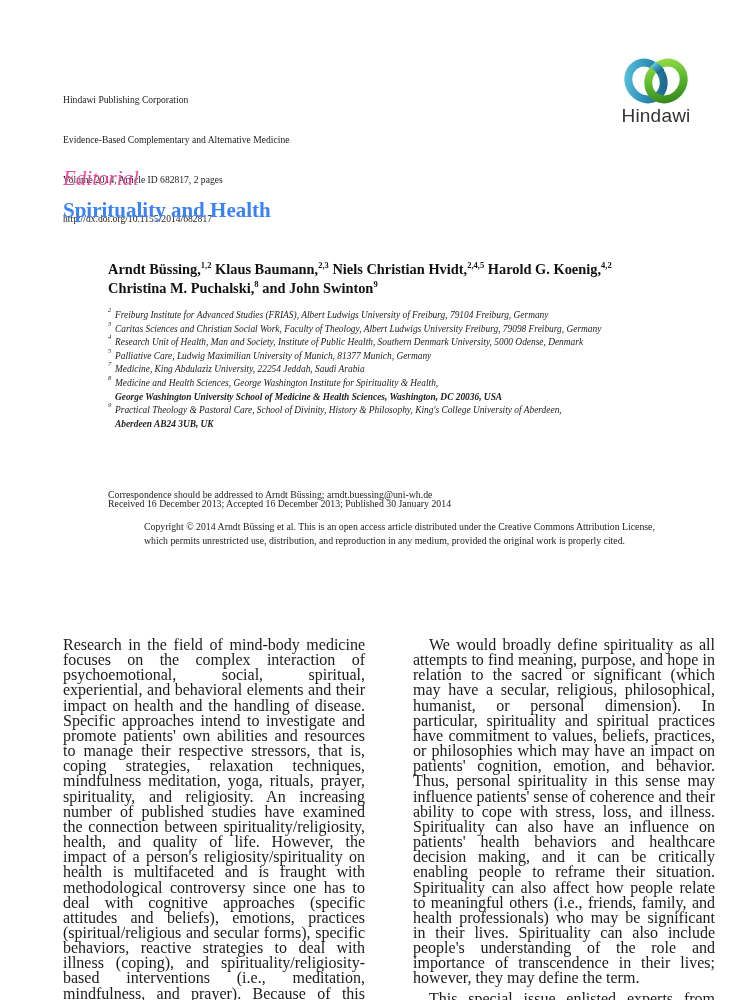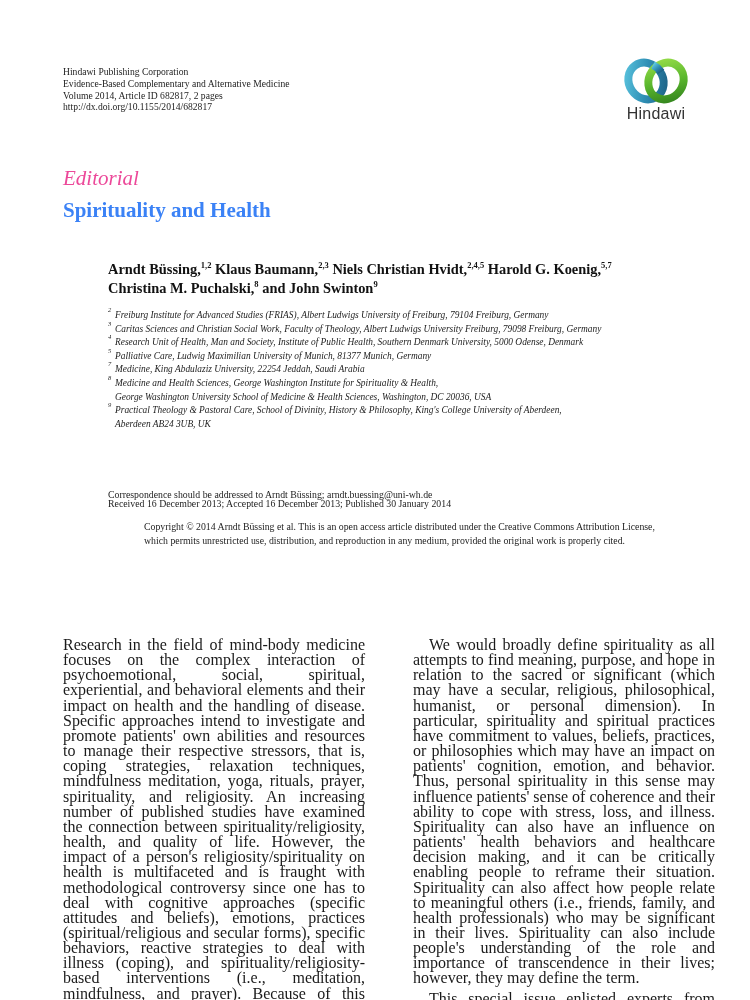--- a/index.html
+++ b/index.html
@@ -4,49 +4,49 @@
   <style>
     html, body { margin: 0; padding: 0; background: #ffffff; }
     body {
       width: 750px; height: 1000px; position: relative; overflow: hidden;
       font-family: "Liberation Serif", "DejaVu Serif", serif; color: #1a1a1a;
     }
     .header-meta {
       position: absolute; left: 63px; top: 66px;
       font-size: 9.6px; line-height: 11.8px; color: #222;
     }
-    .header-meta div { white-space: nowrap; }
+    .header-meta div { white-space: nowrap; margin-top: 28px; }
     .logo {
       position: absolute; left: 618px; top: 56px; width: 76px; height: 80px;
     }
     .logo svg { display: block; margin: 0 auto; }
     .logo-text {
       font-family: "Liberation Sans", "DejaVu Sans", sans-serif;
-      font-size: 16px; color: #333; text-align: center; margin-top: -1px; letter-spacing: 0.2px;
+      font-size: 19px; color: #333; text-align: center; margin-top: -1px; letter-spacing: 0.2px;
     }
     .article-type {
       position: absolute; left: 63px; top: 166px;
       font-style: italic; font-size: 21px; color: #ec4899;
     }
     .article-title {
       position: absolute; left: 63px; top: 198px;
       font-weight: bold; font-size: 21px; color: #3b82f6;
     }
     .authors {
       position: absolute; left: 108px; top: 260px; width: 600px;
       font-weight: bold; font-size: 14.4px; line-height: 18.5px; color: #111;
     }
     .authors sup { font-size: 8.5px; font-weight: bold; vertical-align: 6px; line-height: 0; }
     .affiliations {
       position: absolute; left: 108px; top: 309px; width: 600px;
       font-style: italic; font-size: 9.4px; line-height: 13.6px; color: #222;
     }
     .aff { position: relative; padding-left: 7px; white-space: nowrap; }
     .aff sup { position: absolute; left: 0; top: -2px; font-size: 6.5px; line-height: 1; font-style: italic; }
-    .aff .cont { display: block; }
+    .aff .cont { display: block; font-weight: bold; }
     .correspondence {
       position: absolute; left: 108px; top: 475px; font-size: 9.8px; color: #222; white-space: nowrap; margin-top: 14px;
     }
     .dates {
       position: absolute; left: 108px; top: 498px; font-size: 9.8px; color: #222; white-space: nowrap;
     }
     .copyright {
       position: absolute; left: 108px; top: 520px; width: 600px;
       font-size: 9.8px; line-height: 14px; color: #222;
     }
@@ -94,21 +94,21 @@
   <div class="logo-text">Hindawi</div>
 </div>
 
 <div class="article-type">Editorial</div>
 <div class="article-title">Spirituality and Health</div>
 
 <div class="authors">
   <span><span>Arndt Büssing,</span><sup>1,2</sup></span>
   <span><span>Klaus Baumann,</span><sup>2,3</sup></span>
   <span><span>Niels Christian Hvidt,</span><sup>2,4,5</sup></span>
-  <span><span>Harold G. Koenig,</span><sup>5,7</sup></span><br>
+  <span><span>Harold G. Koenig,</span><sup>4,2</sup></span><br>
   <span><span>Christina M. Puchalski,</span><sup>8</sup></span>
   <span><span>and John Swinton</span><sup>9</sup></span>
 </div>
 
 <div class="affiliations">
   <div class="aff"><sup>2</sup><span>Freiburg Institute for Advanced Studies (FRIAS), Albert Ludwigs University of Freiburg, 79104 Freiburg, Germany</span></div>
   <div class="aff"><sup>3</sup><span>Caritas Sciences and Christian Social Work, Faculty of Theology, Albert Ludwigs University Freiburg, 79098 Freiburg, Germany</span></div>
   <div class="aff"><sup>4</sup><span>Research Unit of Health, Man and Society, Institute of Public Health, Southern Denmark University, 5000 Odense, Denmark</span></div>
   <div class="aff"><sup>5</sup><span>Palliative Care, Ludwig Maximilian University of Munich, 81377 Munich, Germany</span></div>
   <div class="aff"><sup>7</sup><span>Medicine, King Abdulaziz University, 22254 Jeddah, Saudi Arabia</span></div>

